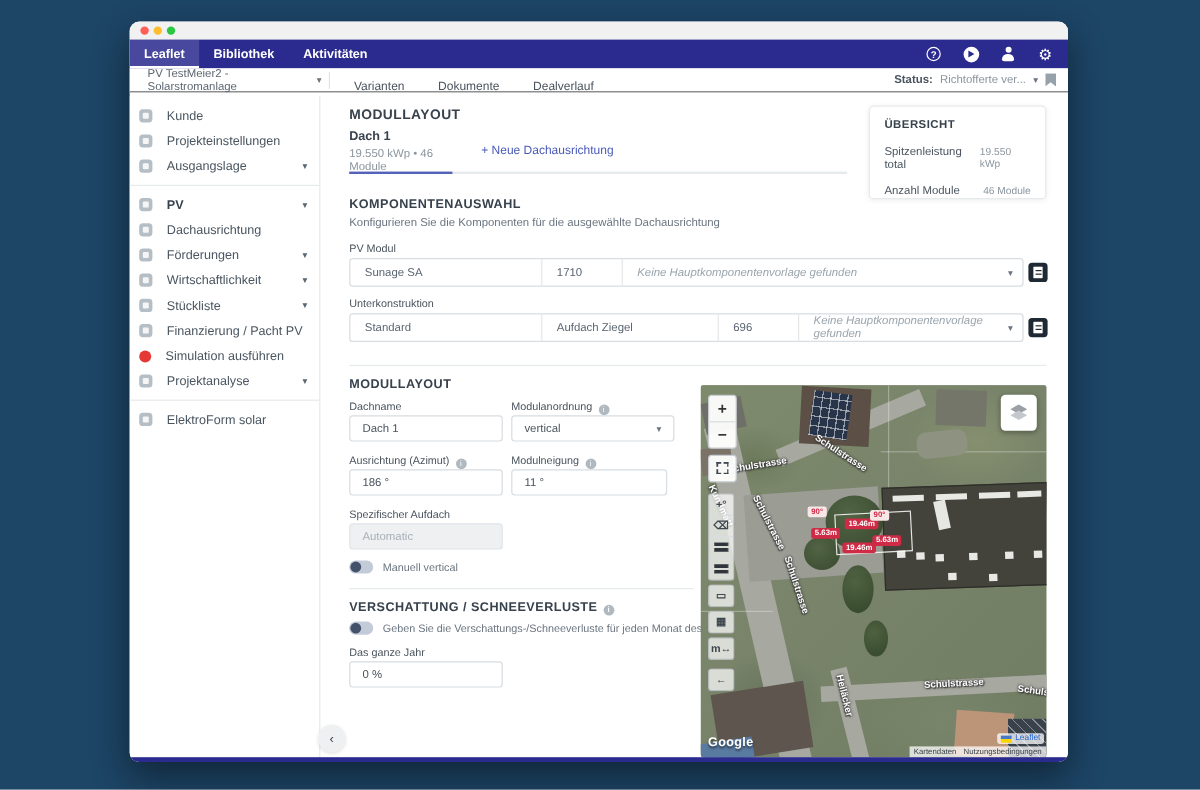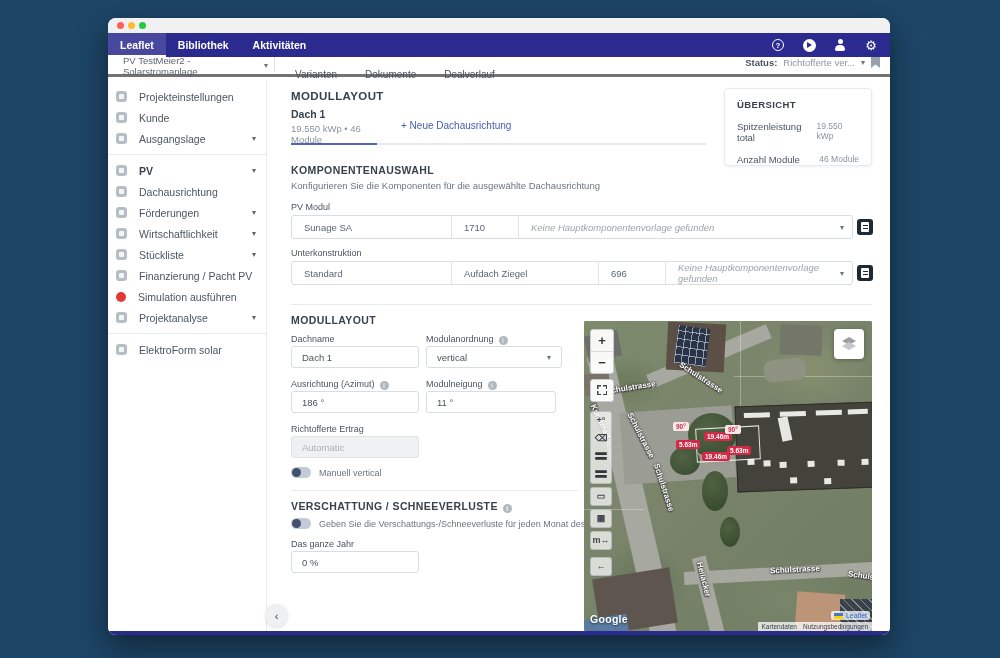--- a/index.html
+++ b/index.html
@@ -26,21 +26,21 @@
             display:flex; align-items:center; justify-content:center; }
   .play-c { width:13px; height:13px; background:#fff; border-radius:50%; display:flex; align-items:center; justify-content:center; }
   .play-t { width:0; height:0; border-left:5px solid #2b2b8f; border-top:3.5px solid transparent; border-bottom:3.5px solid transparent; margin-left:1px; }
   .person { position:relative; width:12px; height:12px; }
   .person:before { content:""; position:absolute; left:3.5px; top:0; width:5px; height:5px; background:#fff; border-radius:50%; }
   .person:after { content:""; position:absolute; left:1px; top:6px; width:10px; height:6px; background:#fff; border-radius:5px 5px 2px 2px; }
   .gear { font-size:13px; line-height:1; }
 
   
   .toolbar { position:absolute; left:0; top:39px; right:0; height:20px; background:#fff;
-             border-bottom:3px solid #737373; display:flex; font-size:9.5px; color:#5c6670; }
+             border-bottom:1px solid #737373; display:flex; align-items:center; font-size:9.5px; color:#5c6670; }
   .proj-select { width:160px; padding-left:15px; display:flex; align-items:center; justify-content:space-between; cursor:pointer; }
   .vdiv { width:1px; height:14px; background:#dfe3e6; margin:0 6px; }
   .tb-tab { padding:0 14px; font-size:10px; color:#4a545e; cursor:pointer;margin-top:12px; }
   .tb-right { position:absolute; right:10px; display:flex; align-items:center; gap:6px; }
   .status-lab { font-weight:bold; color:#4a545e; font-size:9.5px; }
   .status-val { color:#8b959e; font-size:9.5px; }
   .caret { font-size:8px; color:#6b7580; }
   .bookmark { width:9px; height:11px; background:#97a1aa; clip-path:polygon(0 0,100% 0,100% 100%,50% 68%,0 100%); }
 
   
@@ -206,25 +206,25 @@
       <span class="status-lab">Status:</span>
       <span class="status-val">Richtofferte ver...</span>
       <span class="caret">▾</span>
       <span class="bookmark"></span>
     </div>
   </div>
 
   <div class="sidebar">
     <div class="s-item">
       <span class="s-ico"></span>
+      <span class="s-lab">Kunde</span>
+    </div>
+    <div class="s-item">
+      <span class="s-ico"></span>
       <span class="s-lab">Projekteinstellungen</span>
-    </div>
-    <div class="s-item">
-      <span class="s-ico"></span>
-      <span class="s-lab">Kunde</span>
     </div>
     <div class="s-item">
       <span class="s-ico"></span>
       <span class="s-lab">Ausgangslage</span>
       <span class="s-caret">▾</span>
     </div>
     <div class="s-div"></div>
     <div class="s-item bold">
       <span class="s-ico"></span>
       <span class="s-lab">PV</span>
@@ -341,21 +341,21 @@
     <div class="field-lab" style="top:299px">
       <span>Ausrichtung (Azimut)</span><span class="info-i">i</span>
     </div>
     <div class="inp" style="left:23px;top:311px;width:128px">186 °</div>
 
     <div class="field-lab" style="left:158px;top:299px">
       <span>Modulneigung</span><span class="info-i">i</span>
     </div>
     <div class="inp" style="left:158px;top:311px;width:130px">11 °</div>
 
-    <div class="field-lab" style="top:344px">Richtofferte Ertrag</div>
+    <div class="field-lab" style="top:344px">Spezifischer Aufdach</div>
     <div class="inp disabled" style="left:23px;top:356px;width:128px">Automatic</div>
 
     <div class="toggle-row" style="top:387px">
       <span class="toggle"></span>
       <span class="toggle-lab">Manuell vertical</span>
     </div>
 
     <div class="h-div" style="top:410px;width:287px"></div>
 
     <div class="sec-title" style="top:420px">

